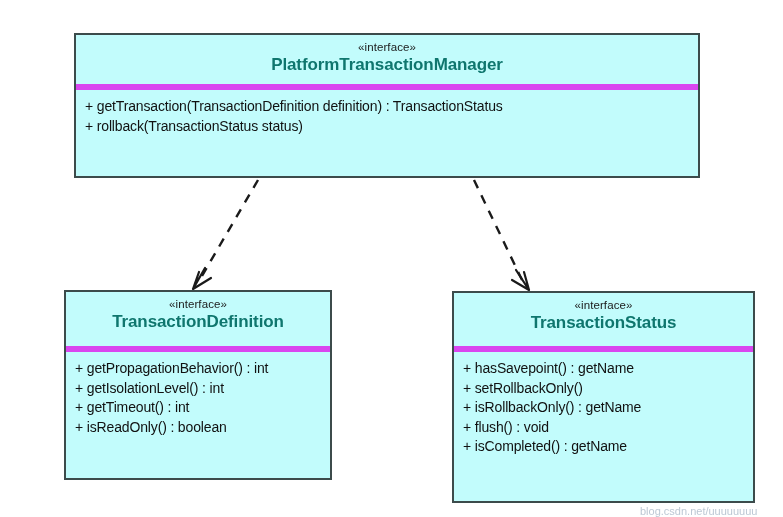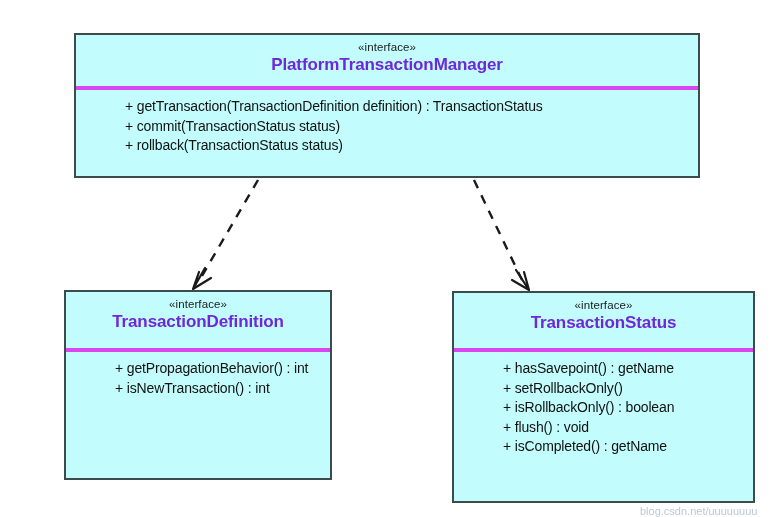--- a/index.html
+++ b/index.html
@@ -25,44 +25,43 @@
     position: absolute;
     box-sizing: border-box;
     background: #c2fcfc;
     border: 2px solid #3c4b4b;
     display: flex;
     flex-direction: column;
     z-index: 5;
   }
   .uml-header {
     box-sizing: border-box;
-    border-bottom: 4px solid #d946ef;
+    border-bottom: 6px solid #d946ef;
     text-align: center;
     padding: 5px 4px 2px 4px;
   }
   .stereotype {
     display: block;
     font-size: 11.5px;
     line-height: 14px;
     color: #1b1b1b;
     font-weight: normal;
     letter-spacing: 0.1px;
   }
   .class-name {
     display: block;
     font-size: 17px;
     line-height: 22px;
     font-weight: bold;
-    color: #6d28d9;
+    color: #0f766e;
     letter-spacing: -0.1px;
   }
   .uml-members {
     padding: 7px 0 6px 0;
     flex: 1;
-    margin-left: 40px;
   }
   .member {
     font-size: 14px;
     line-height: 19.5px;
     color: #111111;
     padding-left: 9px;
     white-space: nowrap;
     letter-spacing: -0.15px;
   }
 
@@ -119,45 +118,46 @@
     </g>
   </svg>
 
   <div class="uml-class" id="box-ptm">
     <div class="uml-header">
       <span class="stereotype">«interface»</span>
       <span class="class-name">PlatformTransactionManager</span>
     </div>
     <div class="uml-members">
       <div class="member">+ getTransaction(TransactionDefinition definition) : TransactionStatus</div>
-      <div class="member">+ commit(TransactionStatus status)</div>
       <div class="member">+ rollback(TransactionStatus status)</div>
     </div>
   </div>
 
   <div class="uml-class" id="box-td">
     <div class="uml-header">
       <span class="stereotype">«interface»</span>
       <span class="class-name">TransactionDefinition</span>
     </div>
     <div class="uml-members">
       <div class="member">+ getPropagationBehavior() : int</div>
-      <div class="member">+ isNewTransaction() : int</div>
+      <div class="member">+ getIsolationLevel() : int</div>
+      <div class="member">+ getTimeout() : int</div>
+      <div class="member">+ isReadOnly() : boolean</div>
     </div>
   </div>
 
   <div class="uml-class" id="box-ts">
     <div class="uml-header">
       <span class="stereotype">«interface»</span>
       <span class="class-name">TransactionStatus</span>
     </div>
     <div class="uml-members">
       <div class="member">+ hasSavepoint() : getName</div>
       <div class="member">+ setRollbackOnly()</div>
-      <div class="member">+ isRollbackOnly() : boolean</div>
+      <div class="member">+ isRollbackOnly() : getName</div>
       <div class="member">+ flush() : void</div>
       <div class="member">+ isCompleted() : getName</div>
     </div>
   </div>
 
   <div class="watermark">blog.csdn.net/uuuuuuuu</div>
 
 </div>
 
 </body></html>

